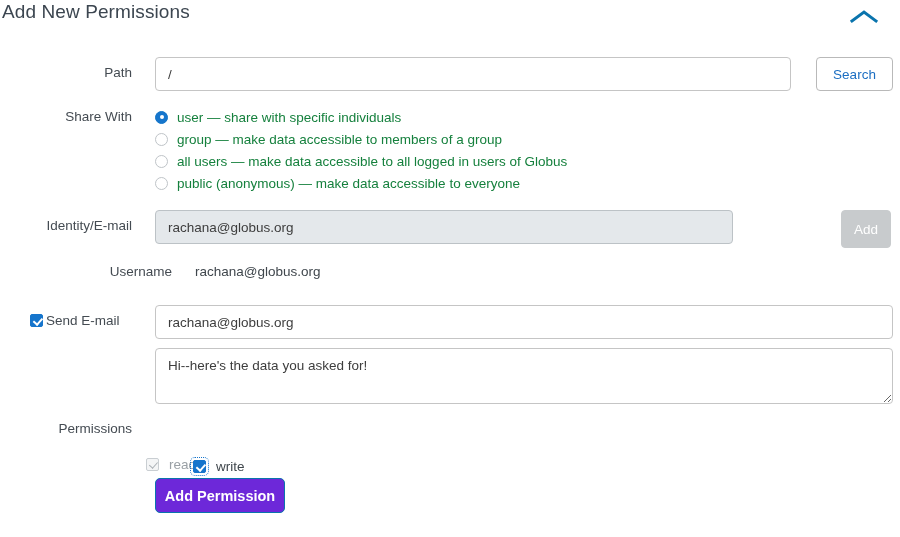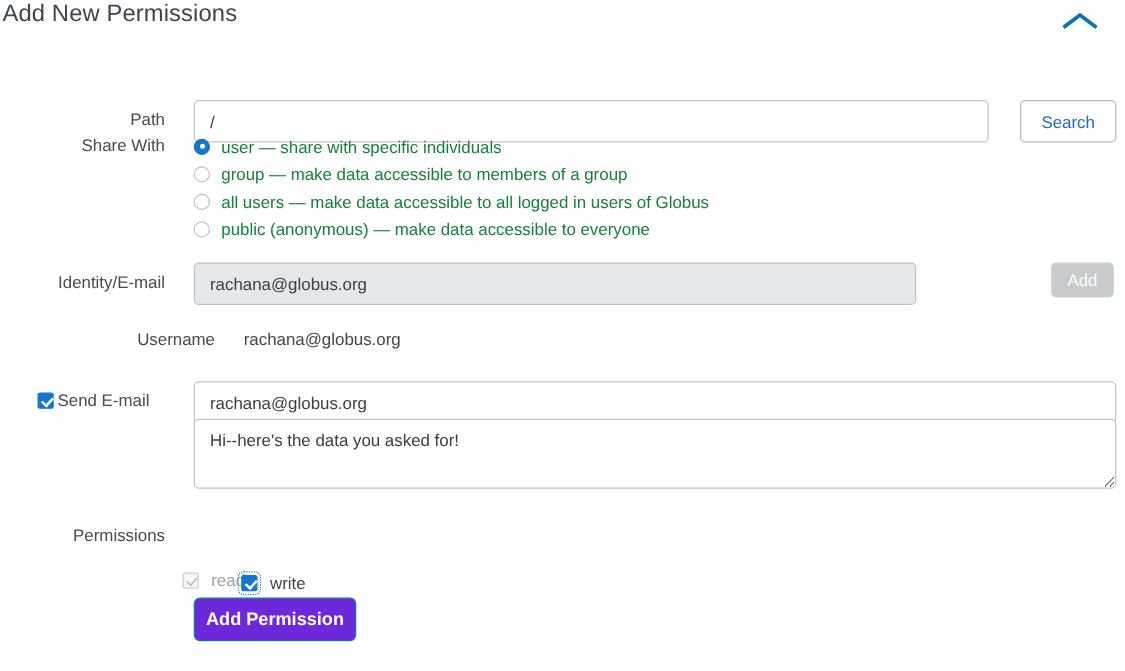--- a/index.html
+++ b/index.html
@@ -269,21 +269,21 @@
     <div class="panel-title">Add New Permissions</div>
     <div class="collapse-toggle">
       <span>
         <svg width="30" height="16" viewBox="0 0 30 16" aria-hidden="true">
           <polyline points="3,12 15,3 27,12" fill="none" stroke="#0a74ad" stroke-width="3" stroke-linecap="square" stroke-linejoin="miter"></polyline>
         </svg>
       </span>
     </div>
   </div>
 
-  <div class="row" style="top:57px; height:34px;margin-top:23px;">
+  <div class="row" style="top:57px; height:34px;">
     <div class="row-label" style="top:8px;">Path</div>
     <input class="text-input" type="text" style="left: 155px; top: 0px; width: 636px; height: 34px;" value="/">
     <button class="btn btn-outline" style="left:816px; top:0; width:77px; height:34px;">Search</button>
   </div>
 
   <div class="row" style="top:109px;">
     <div class="row-label" style="top:0;">Share With</div>
     <div class="radio-group" style="top:-2px;">
 
       <label class="radio-line">
@@ -305,21 +305,21 @@
         <span class="radio-mark"></span>
         <span class="radio-text">public (anonymous) — make data accessible to everyone</span>
       </label>
 
     </div>
   </div>
 
   <div class="row" style="top:210px; height:34px;">
     <div class="row-label" style="top:8px;">Identity/E-mail</div>
     <input class="text-input disabled-look" type="text" style="left: 155px; top: 0px; width: 578px; height: 34px;" value="rachana@globus.org">
-    <button class="btn btn-disabled" style="left:841px; top:0; width:50px; height:28px;">Add</button>
+    <button class="btn btn-disabled" style="left:841px; top:0; width:50px; height:38px;">Add</button>
   </div>
 
   <div class="row" style="top:262px; height:22px;margin-left:40px;">
     <div class="row-label" style="top:2px;">Username</div>
     <div class="static-value" style="left:155px; top:2px;">rachana@globus.org</div>
     <div class="remove-icon" style="left:869px; top:0;">
       <span>
         <svg width="18" height="18" viewBox="0 0 18 18" aria-hidden="true">
           <line x1="3" y1="3" x2="15" y2="15" stroke="#c0392b" stroke-width="1.6"></line>
           <line x1="15" y1="3" x2="3" y2="15" stroke="#c0392b" stroke-width="1.6"></line>
@@ -329,21 +329,21 @@
   </div>
 
   <div class="row" style="top:305px; height:34px;">
     <div class="sendmail-box" style="left:30px; top:8px;">
       <span class="check-mark"></span>
       <span class="sendmail-label">Send E-mail</span>
     </div>
     <input class="text-input" type="text" style="left: 155px; top: 0px; width: 738px; height: 34px;" value="rachana@globus.org">
   </div>
 
-  <div class="row" style="top:335px; height:56px;">
+  <div class="row" style="top:348px; height:56px;">
     <textarea class="text-area" style="left: 155px; top: 0px; width: 738px; height: 56px;">Hi--here's the data you asked for!</textarea>
   </div>
 
   <div class="row" style="top:421px;">
     <div class="row-label" style="top:0;">Permissions</div>
 
     <label class="check-line" style="position:absolute; left:146px; top:0;margin-top:36px;">
       <span class="check-mark muted"></span>
       <span class="perm-text muted">read</span>
     </label>

